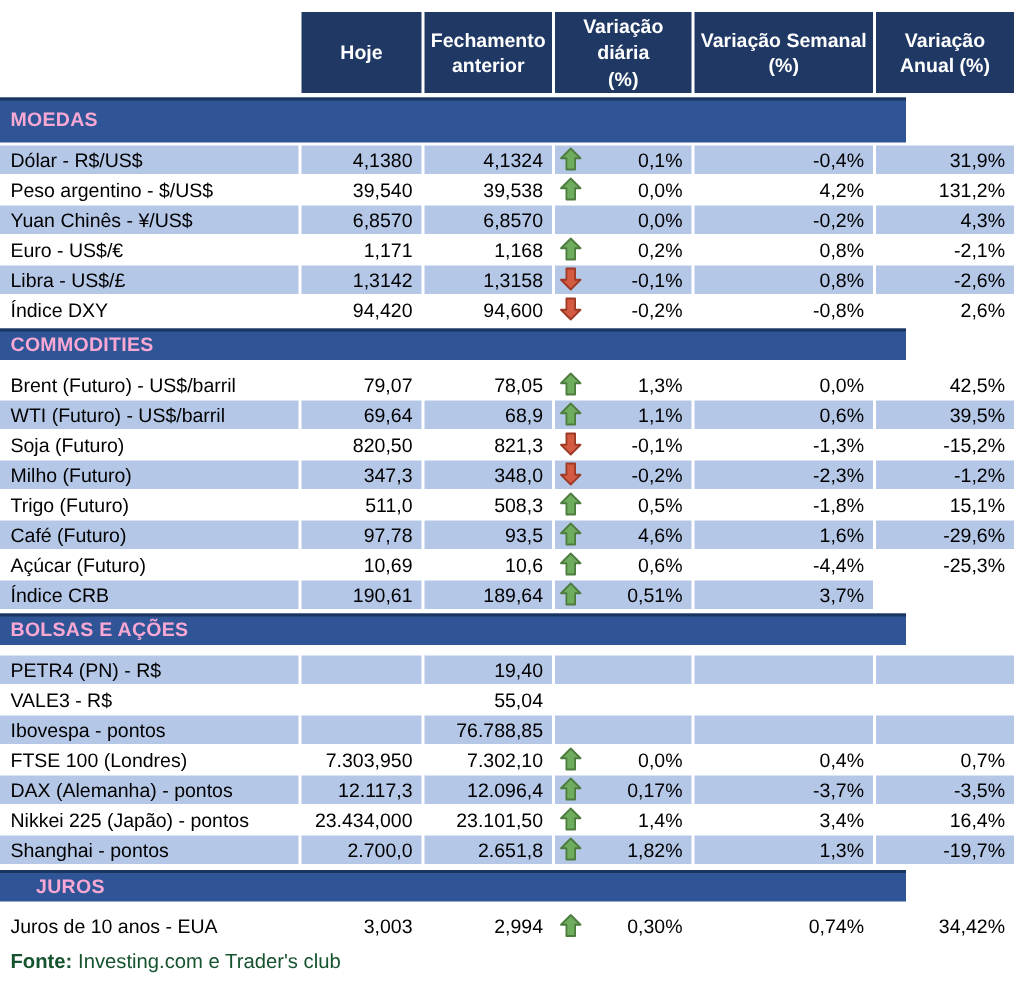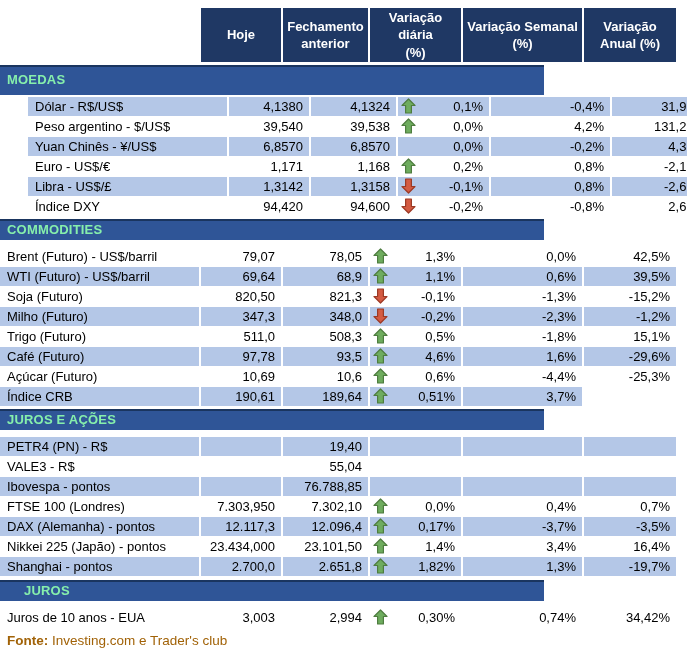--- a/index.html
+++ b/index.html
@@ -27,37 +27,37 @@
     font-size:13px;
     line-height:1.32;
     text-align:center;
     display:flex; align-items:center; justify-content:center;
     height:54px;
     white-space:pre-line;
   }
   
   .band {
     box-sizing:border-box;
-    width:544px;
+    width:604px;
     margin-top:3px;
     height:21px;
     background:var(--band,#2F5597);
     border-top:2px solid var(--band-edge,#1A355F);
-    color:#86efac;
+    color:#f9a8d4;
     font-weight:bold;
     font-size:13px;
     line-height:18px;
     padding-left:7px;
     letter-spacing:0.2px;
   }
   .band.tall { height:30px; line-height:26px; }
   .band.juros { margin-top:4px;padding-left:24px; }
   
   .rows { margin-top:7px; }
-  .rows.tight { margin-top:2px;margin-left:28px; }
+  .rows.tight { margin-top:2px; }
   .row + .row { margin-top:1px; }
   .cell {
     height:19px;
     line-height:19px;
     font-size:13px;
     background:#ffffff;
     overflow:hidden;
   }
   .shaded .cell { background:var(--stripe,#B4C7E7); }
   .c-label { padding-left:7px; white-space:nowrap; }
@@ -67,21 +67,21 @@
     position:absolute;
     left:3px; top:1px;
     width:15px; height:16px;
     display:inline-block;
   }
   .arrow svg { display:block; }
   
   .footer {
     margin:6px 0 0 7px;
     font-size:13.5px;
-    color:#a16207;
+    color:#14532d;
   }
   .footer .bold { font-weight:bold; }
 </style>
 </head>
 <body>
 
 <div class="sheet" style="--navy: #1F3864; --band: #2F5597; --band-edge: #1A355F; --stripe: #B4C7E7;">
   <div class="grid header-row" id="header-row">
     <div class="corner-spacer"></div>
   <div class="header-cell">Hoje</div>
@@ -257,21 +257,21 @@
           <div class="cell c-num">190,61</div>
           <div class="cell c-num">189,64</div>
           <div class="cell c-num c-daily"><span class="arrow">
               <svg width="15" height="16" viewBox="0 0 15 16">
                 <path d="M7.5 1 L14 7.5 H10.4 V15 H4.6 V7.5 H1 Z" fill="#6EAC5E" stroke="#4E7C3F" stroke-width="1.2" stroke-linejoin="round"></path>
               </svg>
             </span><span>0,51%</span></div>
           <div class="cell c-num">3,7%</div>
         </div>
       </div>
-      <div class="band">JUROS E AÇÕES</div>
+      <div class="band">BOLSAS E AÇÕES</div>
       <div class="rows">
         <div class="grid row shaded">
           <div class="cell c-label">PETR4 (PN) - R$</div>
           <div class="cell c-num"></div>
           <div class="cell c-num">19,40</div>
           <div class="cell c-num c-daily"><span></span></div>
           <div class="cell c-num"></div>
           <div class="cell c-num"></div>
         </div>
         <div class="grid row">

